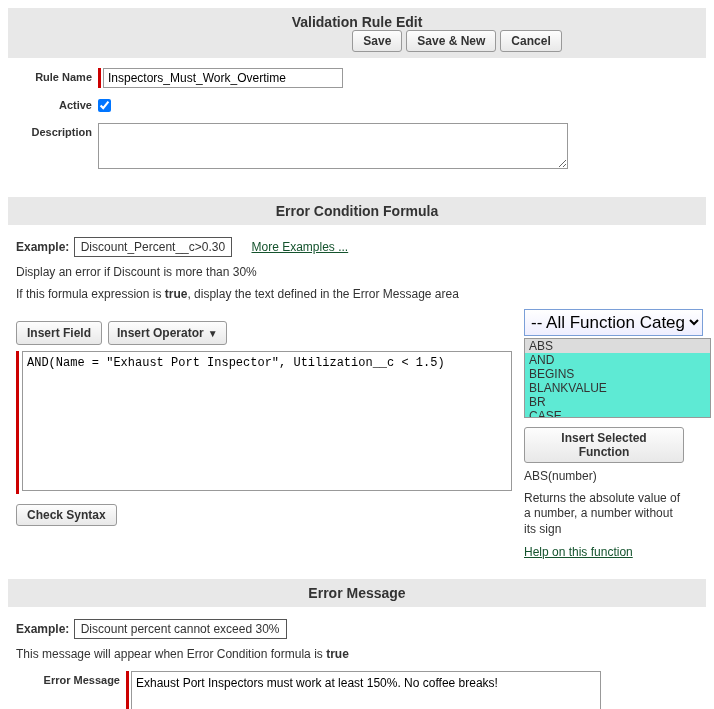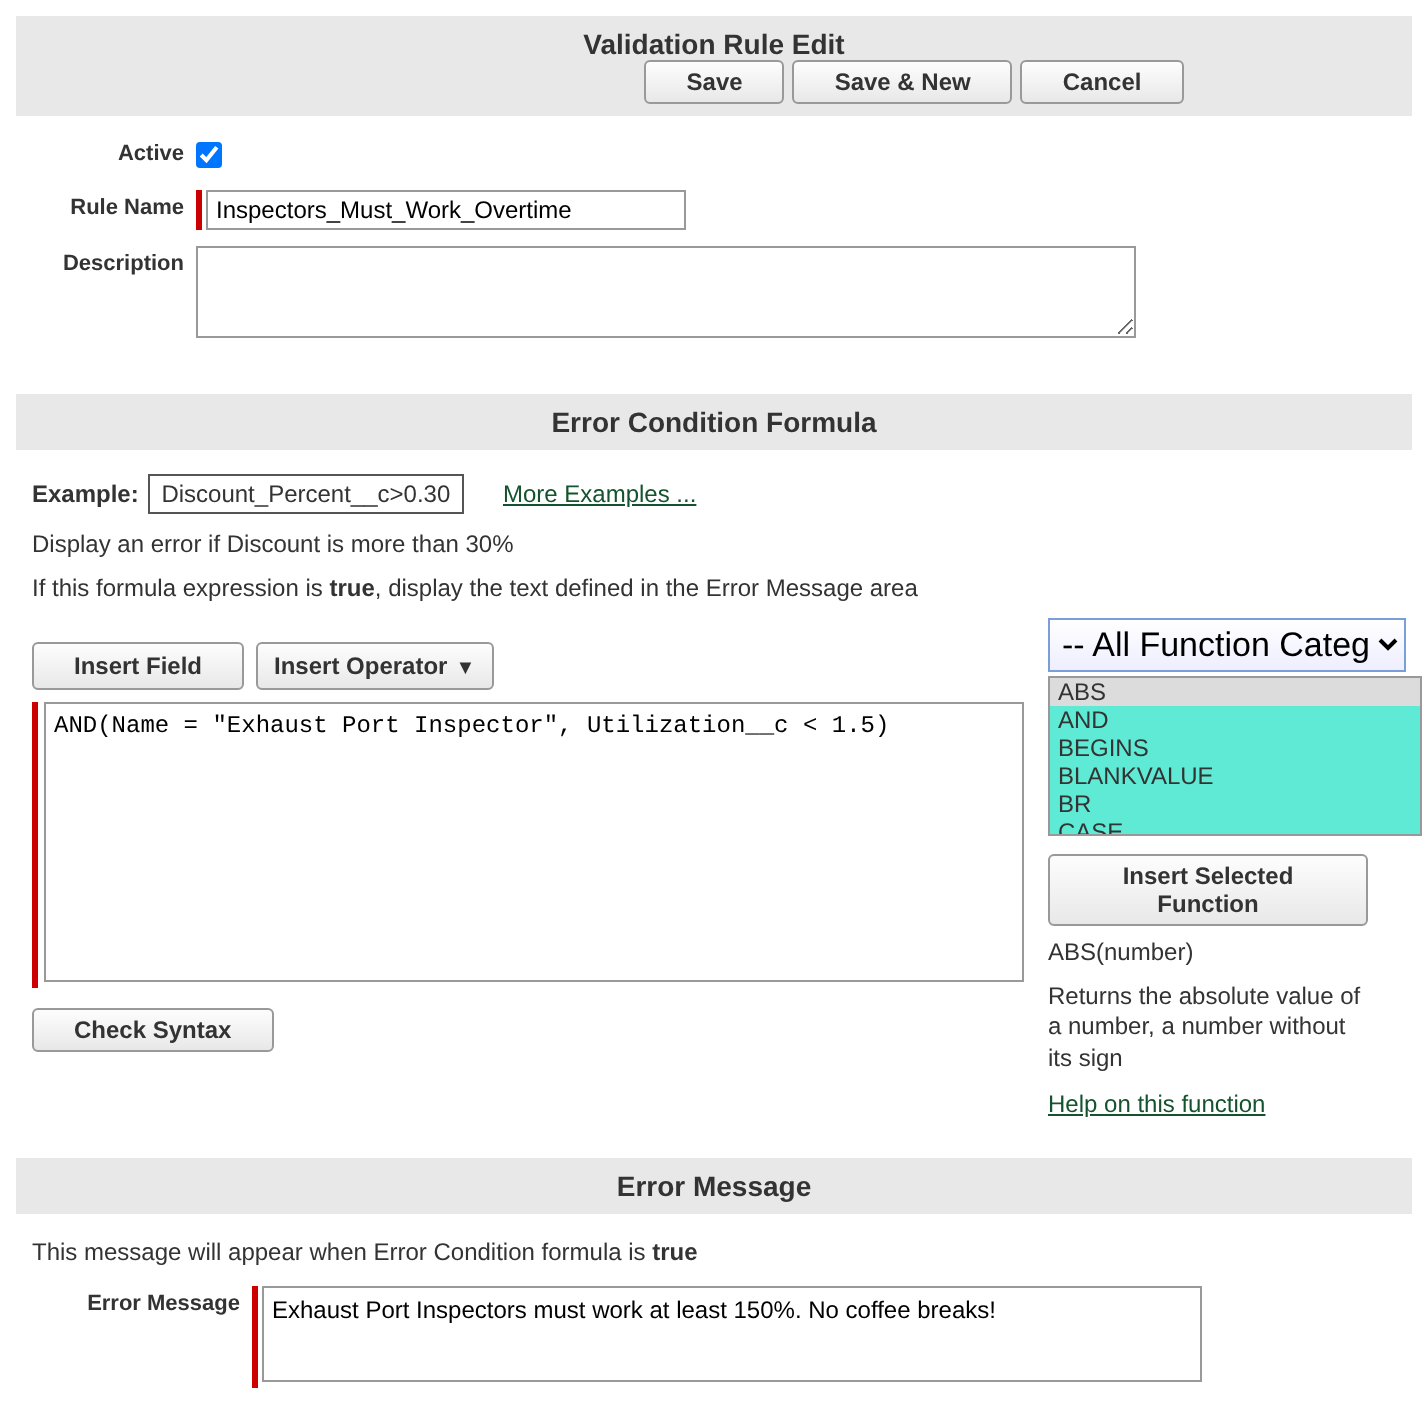--- a/index.html
+++ b/index.html
@@ -20,21 +20,21 @@
   display: flex;
   align-items: center;
   flex-direction: column;
 }
 .header-title { flex: 0 0 auto; }
 .header-buttons { margin-left: 200px; display: flex; gap: 4px; }
 .btn {
   background: linear-gradient(#fdfdfd, #e8e8e8);
   border: 1px solid #999;
   border-radius: 3px;
-  padding: 3px 20px;
+  padding: 3px 10px;
   font-size: 12px;
   font-weight: bold;
   cursor: pointer;
   color: #333;
 }
 .form-area { padding: 10px 0 20px 0; }
 .form-row { display: flex; margin-bottom: 8px; align-items: flex-start; }
 .form-label { width: 90px; text-align: right; font-weight: bold; font-size: 11px; color: #333; padding-top: 3px; padding-right: 6px; }
 .req-bar { border-left: 3px solid #c00; padding-left: 2px; }
 .text-input {
@@ -113,28 +113,28 @@
   <span class="header-title">Validation Rule Edit</span>
   <div class="header-buttons">
     <button class="btn">Save</button>
     <button class="btn">Save &amp; New</button>
     <button class="btn">Cancel</button>
   </div>
 </div>
 
 <div class="form-area">
   <div class="form-row">
-    <div class="form-label">Active</div>
-    <input type="checkbox" class="checkbox" checked="" style="">
-  </div>
-  <div class="form-row">
     <div class="form-label">Rule Name</div>
     <div class="req-bar">
       <input class="text-input" type="text" value="Inspectors_Must_Work_Overtime" style="">
     </div>
+  </div>
+  <div class="form-row">
+    <div class="form-label">Active</div>
+    <input type="checkbox" class="checkbox" checked="" style="">
   </div>
   <div class="form-row">
     <div class="form-label">Description</div>
     <textarea class="description-box" style=""></textarea>
   </div>
 </div>
 
 <div class="section-header">
   <span>Error Condition Formula</span>
 </div>
@@ -184,20 +184,24 @@
       <div style="margin-top:8px;"><span class="link">Help on this function</span></div>
     </div>
   </div>
 </div>
 
 <div class="section-header">
   <span>Error Message</span>
 </div>
 
 <div class="body-section">
+  <div class="example-row">
+    <span class="example-label">Example:</span>
+    <span class="example-box">Discount percent cannot exceed 30%</span>
+  </div>
   <div class="info-line">
     <span>This message will appear when Error Condition formula is </span><b>true</b>
   </div>
 
   <div class="form-row" style="margin-top:10px;">
     <div class="form-label" style="width:110px;">Error Message</div>
     <div class="req-bar">
       <textarea class="error-msg-box" id="err-msg-ta" style="">Exhaust Port Inspectors must work at least 150%. No coffee breaks!</textarea>
     </div>
   </div>

